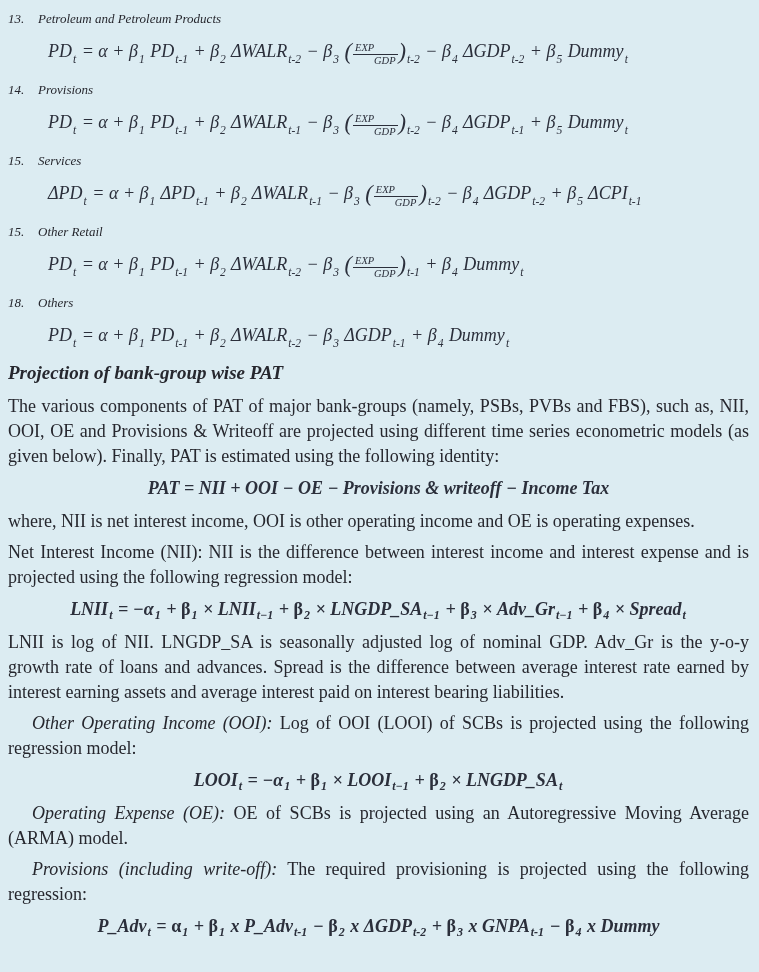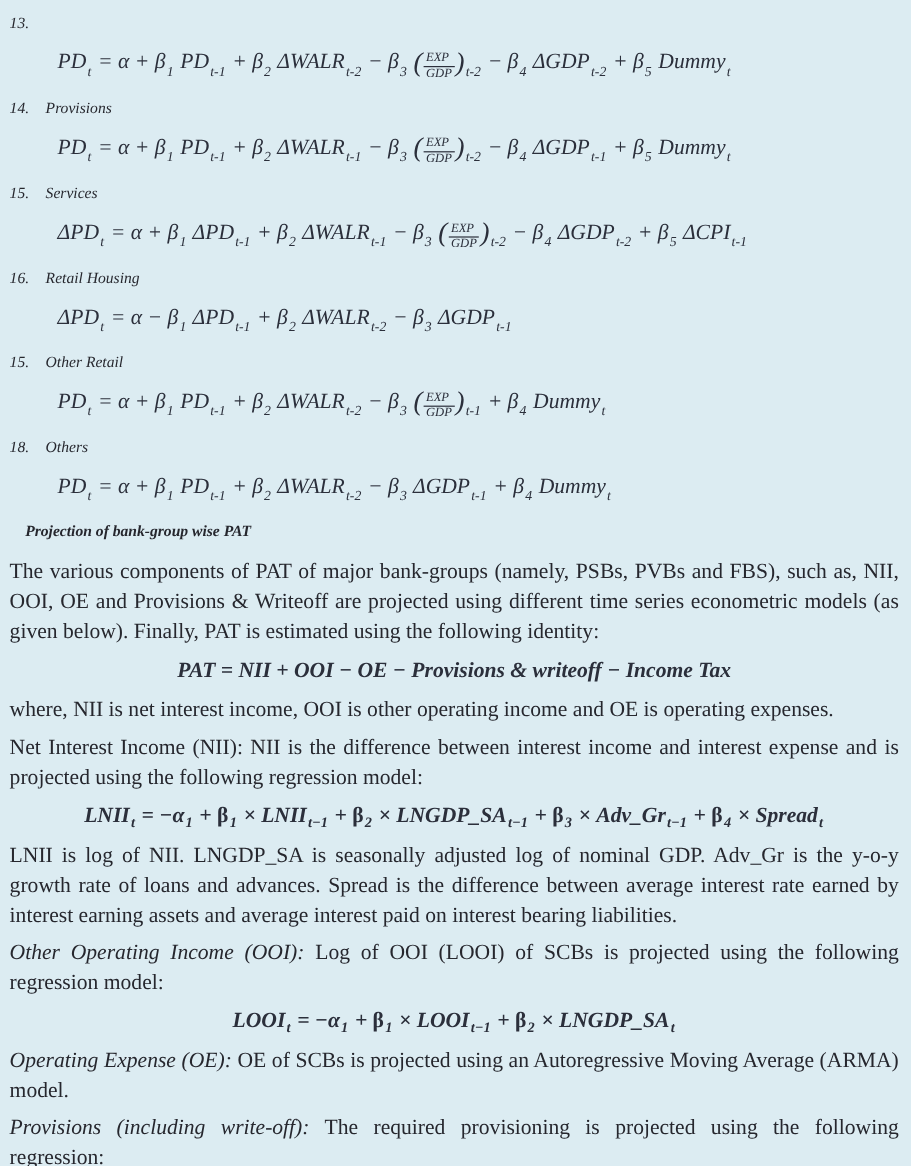--- a/index.html
+++ b/index.html
@@ -17,69 +17,63 @@
     white-space:nowrap; color:#2b2f3b;
   }
   .eq sub, .eq-center sub { font-style:italic; line-height:0; }
   .eq sub { font-size:11.5px; vertical-align:-6px; margin:0 1px; }
   .eq-center sub { font-size:12px; vertical-align:-4px; margin:0 1px; }
   .frac {
     display:inline-block; text-align:left; vertical-align:-7px;
     font-size:10.5px; line-height:1.1; font-style:italic; margin:0 1px;
   }
   .fnum { display:block; border-bottom:1px solid #2b2f3b; padding:0 2px 0 2px; }
-  .fden { display:block; padding:0 2px; }
+  .fden { display:block; padding:0 2px;margin-left:19px; }
   .fparen { font-size:1.25em; vertical-align:-2px; }
   
-  .heading { font-weight:bold; font-style:italic; font-size:13px; line-height:22px; margin:8px 0 10px 13px; }
+  .heading { font-weight:bold; font-style:italic; font-size:19px; line-height:22px; margin:8px 0 10px 0; }
   .para { text-align:justify; font-size:18px; line-height:25px; margin:0 0 6px 0; }
-  .lead-italic { font-style:italic; }
+  .lead-italic { font-style:italic;margin-left:24px; }
   
   .eq-center {
     text-align:center; font-style:italic; font-size:18px; line-height:26px;
     margin:4px 0 8px 0; white-space:nowrap; color:#2b2f3b;font-weight:bold;
   }
   .eq-center.math .gb { font-style:normal; }
   .eq-center.padv .gb, .eq-center.padv .ga { font-style:normal; }
 </style>
 </head>
 <body style="background: rgb(220, 236, 242); color: rgb(38, 39, 46);">
 
 <div>
 
   <div>
     <div class="item-row">
       <span class="item-num">13.</span>
+      <span class="item-label">Petroleum and Petroleum Products</span>
     </div>
     <div class="eq">PD<sub>t</sub> = <span class="ga">α</span> + <span class="gb">β</span><sub>1</sub> PD<sub>t-1</sub> + <span class="gb">β</span><sub>2</sub> ΔWALR<sub>t-2</sub> − <span class="gb">β</span><sub>3</sub> <span class="fparen">(</span><span class="frac"><span class="fnum">EXP</span><span class="fden">GDP</span></span><span class="fparen">)</span><sub>t-2</sub> − <span class="gb">β</span><sub>4</sub> ΔGDP<sub>t-2</sub> + <span class="gb">β</span><sub>5</sub> Dummy<sub>t</sub></div>
   </div>
 
   <div>
     <div class="item-row">
       <span class="item-num">14.</span>
       <span class="item-label">Provisions</span>
     </div>
     <div class="eq">PD<sub>t</sub> = <span class="ga">α</span> + <span class="gb">β</span><sub>1</sub> PD<sub>t-1</sub> + <span class="gb">β</span><sub>2</sub> ΔWALR<sub>t-1</sub> − <span class="gb">β</span><sub>3</sub> <span class="fparen">(</span><span class="frac"><span class="fnum">EXP</span><span class="fden">GDP</span></span><span class="fparen">)</span><sub>t-2</sub> − <span class="gb">β</span><sub>4</sub> ΔGDP<sub>t-1</sub> + <span class="gb">β</span><sub>5</sub> Dummy<sub>t</sub></div>
   </div>
 
   <div>
     <div class="item-row">
       <span class="item-num">15.</span>
       <span class="item-label">Services</span>
     </div>
     <div class="eq">ΔPD<sub>t</sub> = <span class="ga">α</span> + <span class="gb">β</span><sub>1</sub> ΔPD<sub>t-1</sub> + <span class="gb">β</span><sub>2</sub> ΔWALR<sub>t-1</sub> − <span class="gb">β</span><sub>3</sub> <span class="fparen">(</span><span class="frac"><span class="fnum">EXP</span><span class="fden">GDP</span></span><span class="fparen">)</span><sub>t-2</sub> − <span class="gb">β</span><sub>4</sub> ΔGDP<sub>t-2</sub> + <span class="gb">β</span><sub>5</sub> ΔCPI<sub>t-1</sub></div>
   </div>
 
-  <div>
-    <div class="item-row">
-      <span class="item-num">16.</span>
-      <span class="item-label">Retail Housing</span>
-    </div>
-    <div class="eq">ΔPD<sub>t</sub> = <span class="ga">α</span> − <span class="gb">β</span><sub>1</sub> ΔPD<sub>t-1</sub> + <span class="gb">β</span><sub>2</sub> ΔWALR<sub>t-2</sub> − <span class="gb">β</span><sub>3</sub> ΔGDP<sub>t-1</sub></div>
-  </div>
 
   <div>
     <div class="item-row">
       <span class="item-num">15.</span>
       <span class="item-label">Other Retail</span>
     </div>
     <div class="eq">PD<sub>t</sub> = <span class="ga">α</span> + <span class="gb">β</span><sub>1</sub> PD<sub>t-1</sub> + <span class="gb">β</span><sub>2</sub> ΔWALR<sub>t-2</sub> − <span class="gb">β</span><sub>3</sub> <span class="fparen">(</span><span class="frac"><span class="fnum">EXP</span><span class="fden">GDP</span></span><span class="fparen">)</span><sub>t-1</sub> + <span class="gb">β</span><sub>4</sub> Dummy<sub>t</sub></div>
   </div>
 
   <div>

